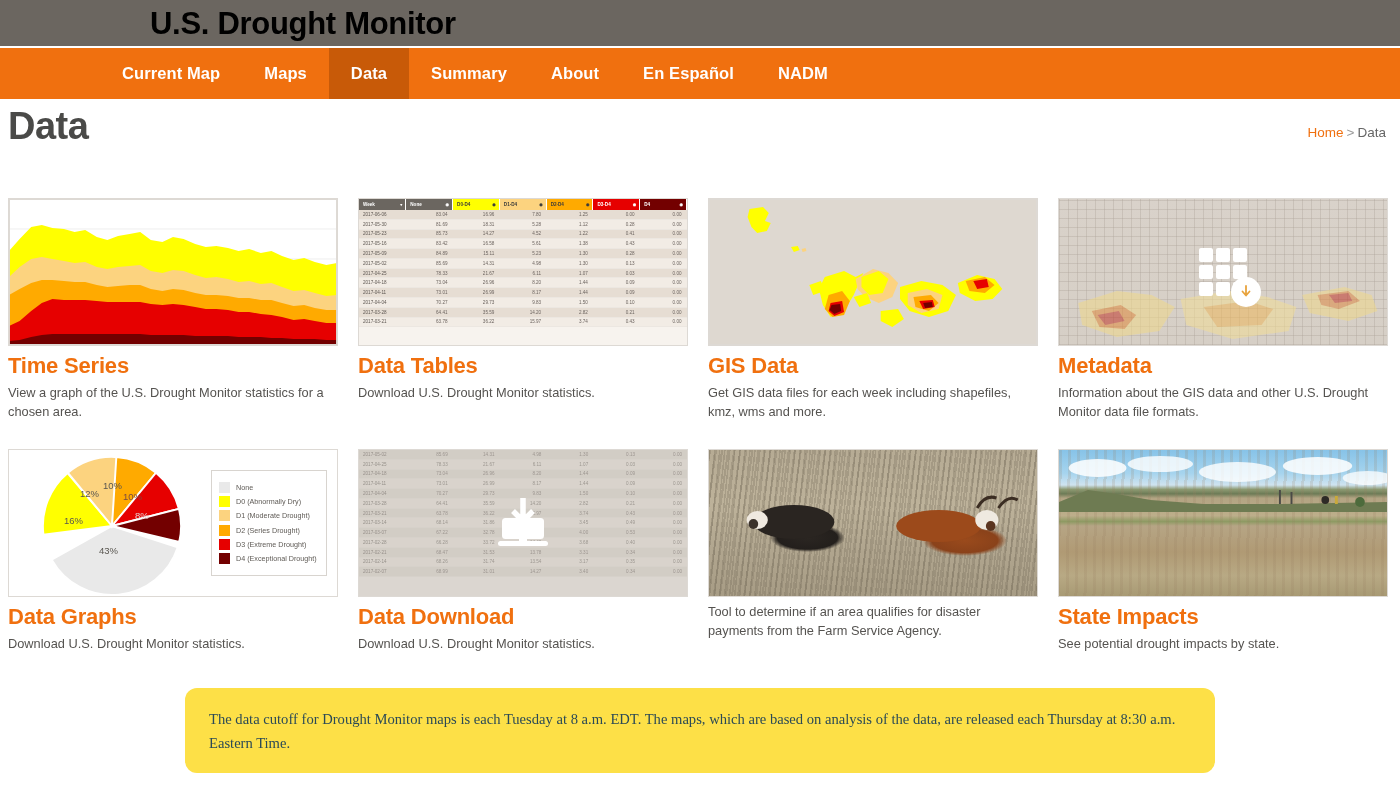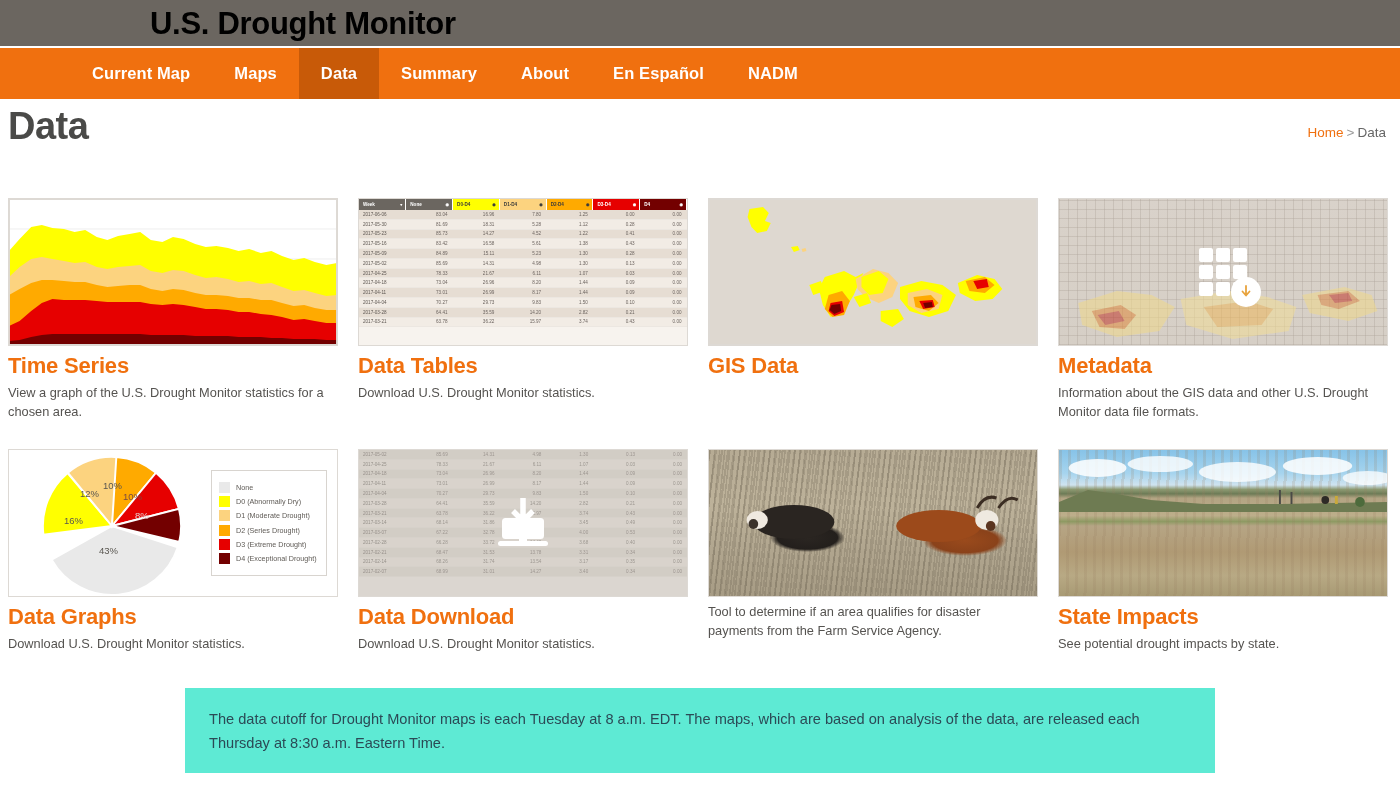--- a/index.html
+++ b/index.html
@@ -26,21 +26,21 @@
     letter-spacing: -0.3px;
     line-height: 1;
   }
 
   
   .main-nav {
     height: 53px;
     background: #f0700f;
     display: flex;
     align-items: stretch;
-    padding-left: 70px;
+    padding-left: 100px;
     border-bottom: 2px solid #ffffff;
   }
   .nav-item {
     display: flex;
     align-items: center;
     padding: 0 22px;
     color: #ffffff;
     font-size: 16.5px;
     font-weight: bold;
     letter-spacing: 0.1px;
@@ -210,23 +210,24 @@
   }
   .photo-map {
     background: #ded8d0;
   }
 
   
   .info-banner {
     position: absolute;
     left: 185px; top: 688px;
     width: 1030px; height: 85px;
-    background: #5eead4;
-    border-radius: 0;
+    background: #fde047;
+    border-radius: 12px;
     padding: 20px 24px;
+    font-family: Liberation Serif, serif;
   }
   .info-text {
     font-size: 14.6px;
     line-height: 1.62;
     color: #2b4a56;
   }
 </style>
 </head>
 <body>
 
@@ -439,20 +440,21 @@
           <path d="M266,82 L286,78 L296,86 L286,94 L270,92 Z" fill="#ffaa00"></path>
           <path d="M274,82 L288,80 L290,88 L278,90 Z" fill="#e60000"></path>
           <path d="M178,112 L196,110 L202,120 L190,128 L178,122 Z" fill="#ffff00"></path>
           <path d="M150,98 L164,94 L168,104 L156,108 Z" fill="#ffff00"></path>
           <path d="M104,86 L116,82 L120,92 L108,96 Z" fill="#ffff00"></path>
           <rect x="0.5" y="0.5" width="339" height="145" fill="none" stroke="#ddd9d4"></rect>
         </svg>
       </div>
     </div>
     <div class="card-title">GIS Data</div>
+    <div class="card-desc">Get GIS data files for each week including shapefiles, kmz, wms and more.</div>
   </div>
 
   <div class="card">
     <div class="card-thumb">
       <div class="photo" style="background:
         repeating-linear-gradient(0deg, rgba(170,160,150,0.35) 0 1px, rgba(0,0,0,0) 1px 9px),
         repeating-linear-gradient(90deg, rgba(170,160,150,0.35) 0 1px, rgba(0,0,0,0) 1px 9px),
         linear-gradient(#d9d2ca,#d6cfc6);">
         <svg viewBox="0 0 340 146" preserveAspectRatio="none" style="width:100%;height:100%;display:block;opacity:0.55">
           <path d="M20,104 L60,92 L96,96 L120,108 L104,132 L60,138 L24,126 Z" fill="#f0d98a"></path>

